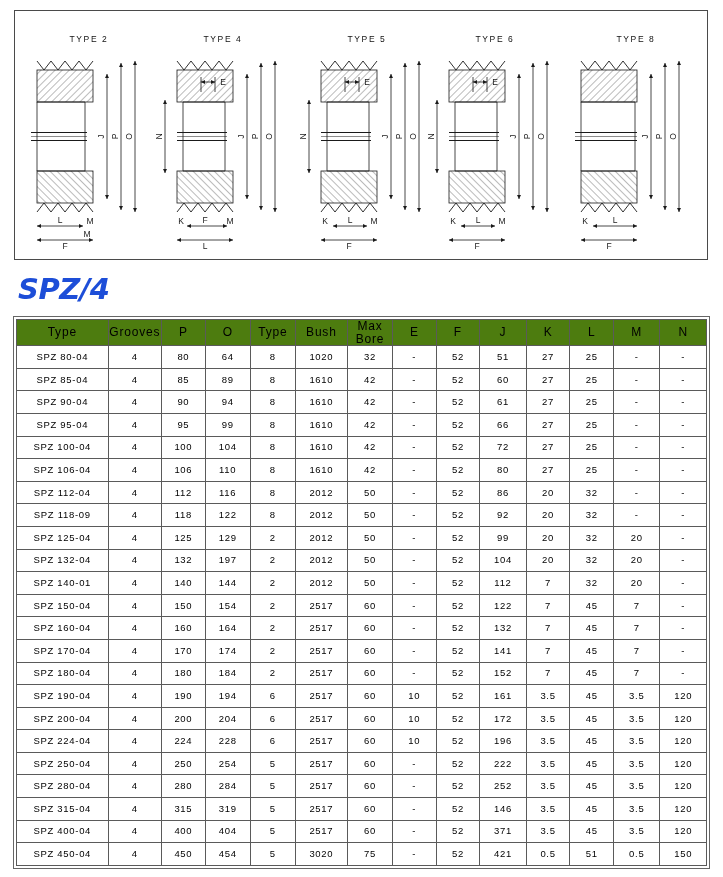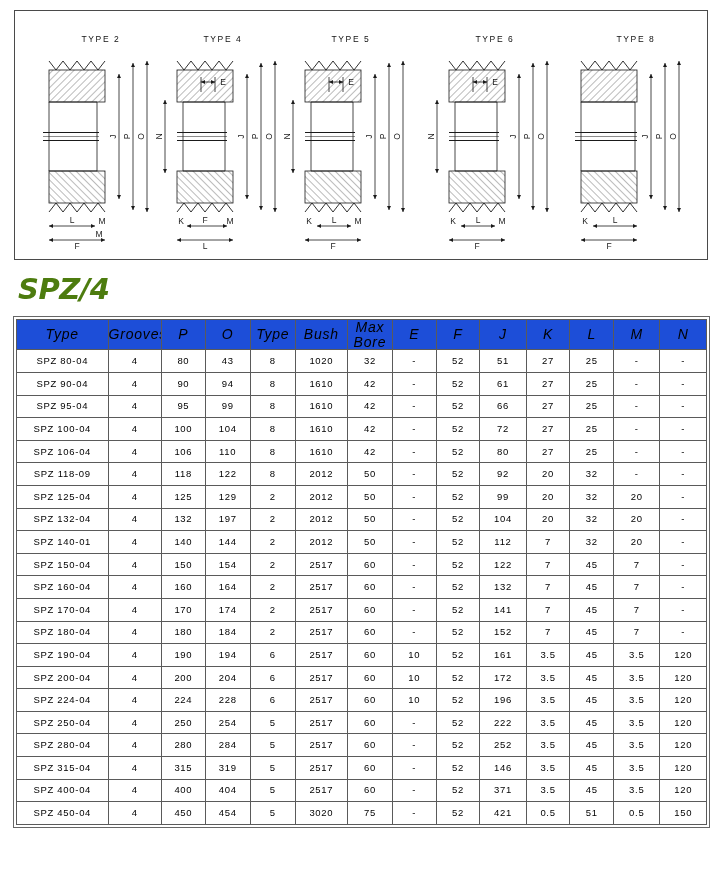--- a/index.html
+++ b/index.html
@@ -31,21 +31,21 @@
   .svg-holder{position:absolute;top:38px;left:0;width:100%;height:205px;}
   .svg-holder svg{display:block;}
 
   
   #page-title{
     position:absolute;left:18px;top:272px;
     font-size:29px;
     font-weight:bold;font-style:italic;
     letter-spacing:-0.5px;
     font-family:"DejaVu Sans", sans-serif;
-    color:#4d7c0f;
+    color:#1d4ed8;
   }
 
   
   #spec-table-wrap{
     position:absolute;left:13px;top:316px;
     width:697px;
     border:1px solid #666;
     padding:2px;
     box-sizing:border-box;
     background:#fff;
@@ -61,41 +61,40 @@
     vertical-align:middle;
     font-size:9.5px;
     color:#000;
     padding:0;
     height:21.6px;
     line-height:1.05;
     overflow:hidden;
     white-space:nowrap;
   }
   table#spec-table thead th{
-    background:#1d4ed8;
+    background:#4d7c0f;
     font-weight:normal;
-    font-size:14px;
+    font-size:12px;
     letter-spacing:0.8px;
     height:25px;
-    font-style:italic;
   }
   th.two-line{font-size:7.5px;letter-spacing:0.4px;line-height:1.15;}
   td.type-cell{
     text-align:center;
     letter-spacing:0.7px;
     font-size:9.5px;
   }
   .num{letter-spacing:0.7px;}
   tbody tr:nth-child(4n+4) td{border-bottom-color:#8d8d8d;}
 </style>
 </head>
 <body>
 
 <div id="drawings-panel">
-    <div class="fig" style="left: 16px; width: 140px;">
+    <div class="fig" style="left: 4px; width: 140px;">
       <div class="fig-title">TYPE 2</div>
       <div class="svg-holder">
         <svg width="140" height="205" viewBox="0 0 140 205">
           <path d="M 18 12 L 25 21 L 32 12 L 39 21 L 46 12 L 53 21 L 60 12 L 67 21 L 74 12" fill="none" stroke="#1a1a1a" stroke-width="0.9"></path>
           <path d="M 18 163 L 25 154 L 32 163 L 39 154 L 46 163 L 53 154 L 60 163 L 67 154 L 74 163" fill="none" stroke="#1a1a1a" stroke-width="0.9"></path>
           <defs>
             <pattern id="type-2-h1" width="5" height="5" patternUnits="userSpaceOnUse" patternTransform="rotate(45)">
               <line x1="0" y1="0" x2="0" y2="5" stroke="#1a1a1a" stroke-width="0.6"></line>
             </pattern>
             <pattern id="type-2-h2" width="5" height="5" patternUnits="userSpaceOnUse" patternTransform="rotate(-45)">
@@ -187,21 +186,21 @@
           <text x="75" y="175" fill="#1a1a1a" font-size="8.5" font-family="&quot;Liberation Sans&quot;, sans-serif" text-anchor="middle">M</text>
           <line x1="46" y1="28" x2="46" y2="43" stroke="#1a1a1a" stroke-width="0.8"></line>
           <line x1="60" y1="28" x2="60" y2="43" stroke="#1a1a1a" stroke-width="0.8"></line>
           <line x1="46" y1="33" x2="60" y2="33" stroke="#1a1a1a" stroke-width="0.8"></line>
           <polygon points="46,33 50,31 50,35" fill="#1a1a1a"></polygon>
           <polygon points="60,33 56,31 56,35" fill="#1a1a1a"></polygon>
           <text x="68" y="36" fill="#1a1a1a" font-size="8.5" font-family="&quot;Liberation Sans&quot;, sans-serif" text-anchor="middle">E</text>
         </svg>
       </div>
     </div>
-    <div class="fig" style="left: 268px; width: 136px;">
+    <div class="fig" style="left: 284px; width: 136px;">
       <div class="fig-title">TYPE 5</div>
       <div class="svg-holder">
         <svg width="136" height="205" viewBox="0 0 136 205">
           <path d="M 22 12 L 29 21 L 36 12 L 43 21 L 50 12 L 57 21 L 64 12 L 71 21 L 78 12" fill="none" stroke="#1a1a1a" stroke-width="0.9"></path>
           <path d="M 22 163 L 29 154 L 36 163 L 43 154 L 50 163 L 57 154 L 64 163 L 71 154 L 78 163" fill="none" stroke="#1a1a1a" stroke-width="0.9"></path>
           <defs>
             <pattern id="type-5-h1" width="5" height="5" patternUnits="userSpaceOnUse" patternTransform="rotate(45)">
               <line x1="0" y1="0" x2="0" y2="5" stroke="#1a1a1a" stroke-width="0.6"></line>
             </pattern>
             <pattern id="type-5-h2" width="5" height="5" patternUnits="userSpaceOnUse" patternTransform="rotate(-45)">
@@ -395,27 +394,43 @@
           <th>L</th>
           <th>M</th>
           <th>N</th>
         </tr>
     </thead>
     <tbody id="table-body">
         <tr>
           <td class="type-cell">SPZ 80-04</td>
           <td class="num">4</td>
           <td class="num">80</td>
-          <td class="num">43</td>
+          <td class="num">64</td>
           <td class="num">8</td>
           <td class="num">1020</td>
           <td class="num">32</td>
           <td class="num">-</td>
           <td class="num">52</td>
           <td class="num">51</td>
+          <td class="num">27</td>
+          <td class="num">25</td>
+          <td class="num">-</td>
+          <td class="num">-</td>
+        </tr>
+        <tr>
+          <td class="type-cell">SPZ 85-04</td>
+          <td class="num">4</td>
+          <td class="num">85</td>
+          <td class="num">89</td>
+          <td class="num">8</td>
+          <td class="num">1610</td>
+          <td class="num">42</td>
+          <td class="num">-</td>
+          <td class="num">52</td>
+          <td class="num">60</td>
           <td class="num">27</td>
           <td class="num">25</td>
           <td class="num">-</td>
           <td class="num">-</td>
         </tr>
         <tr>
           <td class="type-cell">SPZ 90-04</td>
           <td class="num">4</td>
           <td class="num">90</td>
           <td class="num">94</td>
@@ -472,20 +487,36 @@
           <td class="num">42</td>
           <td class="num">-</td>
           <td class="num">52</td>
           <td class="num">80</td>
           <td class="num">27</td>
           <td class="num">25</td>
           <td class="num">-</td>
           <td class="num">-</td>
         </tr>
         <tr>
+          <td class="type-cell">SPZ 112-04</td>
+          <td class="num">4</td>
+          <td class="num">112</td>
+          <td class="num">116</td>
+          <td class="num">8</td>
+          <td class="num">2012</td>
+          <td class="num">50</td>
+          <td class="num">-</td>
+          <td class="num">52</td>
+          <td class="num">86</td>
+          <td class="num">20</td>
+          <td class="num">32</td>
+          <td class="num">-</td>
+          <td class="num">-</td>
+        </tr>
+        <tr>
           <td class="type-cell">SPZ 118-09</td>
           <td class="num">4</td>
           <td class="num">118</td>
           <td class="num">122</td>
           <td class="num">8</td>
           <td class="num">2012</td>
           <td class="num">50</td>
           <td class="num">-</td>
           <td class="num">52</td>
           <td class="num">92</td>

